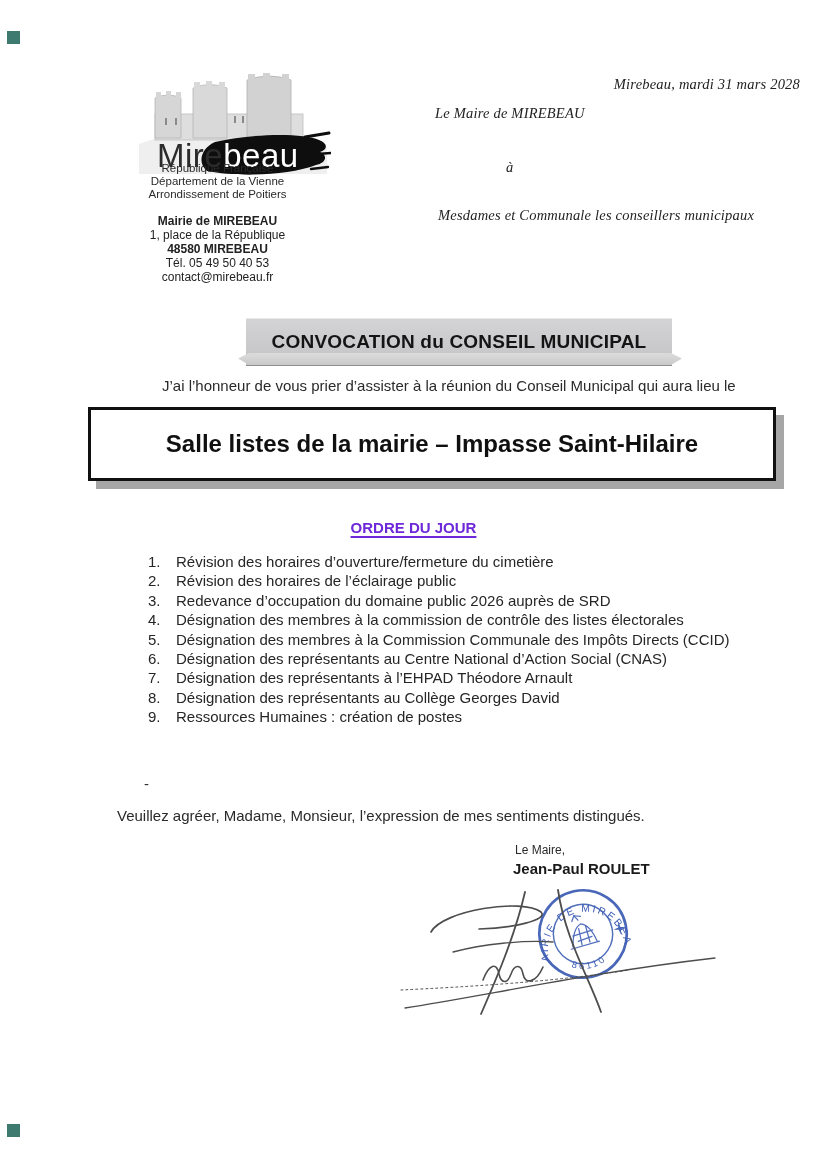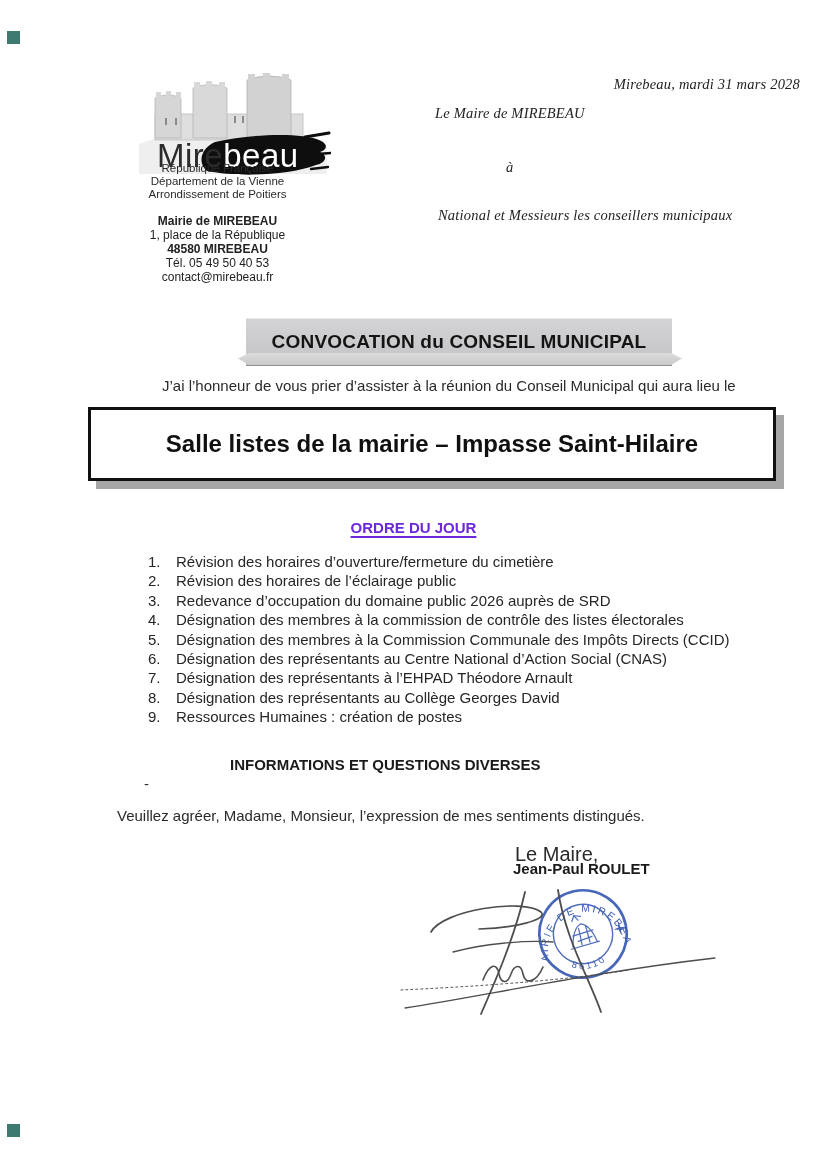--- a/index.html
+++ b/index.html
@@ -54,21 +54,21 @@
     text-decoration:underline;text-decoration-thickness:1.5px;text-underline-offset:3px;color:#6d28d9;}
   ol.agenda{position:absolute;left:148px;top:552px;margin:0;padding:0;list-style:none;
     counter-reset:item;font-size:15px;line-height:19.4px;color:#262626;width:620px;}
   ol.agenda li{counter-increment:item;position:relative;padding-left:28px;}
   ol.agenda li::before{content:counter(item) ".";position:absolute;left:0;}
 
   .questions-title{position:absolute;left:230px;top:756px;font-weight:bold;font-size:15px;color:#1a1a1a;}
   .questions-dash{position:absolute;left:144px;top:775px;font-size:15px;color:#333;}
   .closing{position:absolute;left:117px;top:807px;font-size:15px;color:#2a2a2a;}
 
-  .sig-role{position:absolute;left:515px;top:843px;font-size:20px;color:#2a2a2a;}
+  .sig-role{position:absolute;left:515px;top:843px;font-size:12px;color:#2a2a2a;}
   .sig-name{position:absolute;left:513px;top:860px;font-size:15px;font-weight:bold;color:#1a1a1a;}
 
   .stamp-wrap{position:absolute;left:531px;top:882px;width:104px;height:104px;}
   .signature-wrap{position:absolute;left:393px;top:886px;width:335px;height:134px;}
 </style>
 </head>
 <body>
 
 <div class="page">
 
@@ -123,21 +123,21 @@
     <div class="b">Mairie de MIREBEAU</div>
     <div>1, place de la République</div>
     <div class="b">48580 MIREBEAU</div>
     <div>Tél. 05 49 50 40 53</div>
     <div>contact@mirebeau.fr</div>
   </div>
 
   <div class="serif-it dateline">Mirebeau, mardi 31 mars 2028</div>
   <div class="serif-it sender">Le Maire de MIREBEAU</div>
   <div class="serif-it to-word">à</div>
-  <div class="serif-it recipients">National et Messieurs les conseillers municipaux</div>
+  <div class="serif-it recipients">Mesdames et Communale les conseillers municipaux</div>
 
   <div class="banner-bar">CONVOCATION du CONSEIL MUNICIPAL</div>
   <div class="banner-base"></div>
 
   <div class="intro">J’ai l’honneur de vous prier d’assister à la réunion du Conseil Municipal qui aura lieu le</div>
 
   <div class="meeting-box">
     <div>Salle listes de la mairie – Impasse Saint-Hilaire</div>
   </div>
 
@@ -149,21 +149,20 @@
     <li>Révision des horaires de l’éclairage public</li>
     <li>Redevance d’occupation du domaine public 2026 auprès de SRD</li>
     <li>Désignation des membres à la commission de contrôle des listes électorales</li>
     <li>Désignation des membres à la Commission Communale des Impôts Directs (CCID)</li>
     <li>Désignation des représentants au Centre National d’Action Social (CNAS)</li>
     <li>Désignation des représentants à l’EHPAD Théodore Arnault</li>
     <li>Désignation des représentants au Collège Georges David</li>
     <li>Ressources Humaines : création de postes</li>
   </ol>
 
-  <div class="questions-title">INFORMATIONS ET QUESTIONS DIVERSES</div>
   <div class="questions-dash">-</div>
 
   <div class="closing">Veuillez agréer, Madame, Monsieur, l’expression de mes sentiments distingués.</div>
 
   <div class="sig-role">Le Maire,</div>
   <div class="sig-name">Jean-Paul ROULET</div>
 
   <div class="stamp-wrap">
     <svg width="104" height="104" viewBox="0 0 100 100">
       <g transform="rotate(-12 50 50)" fill="none" stroke="#3f5fb5">

